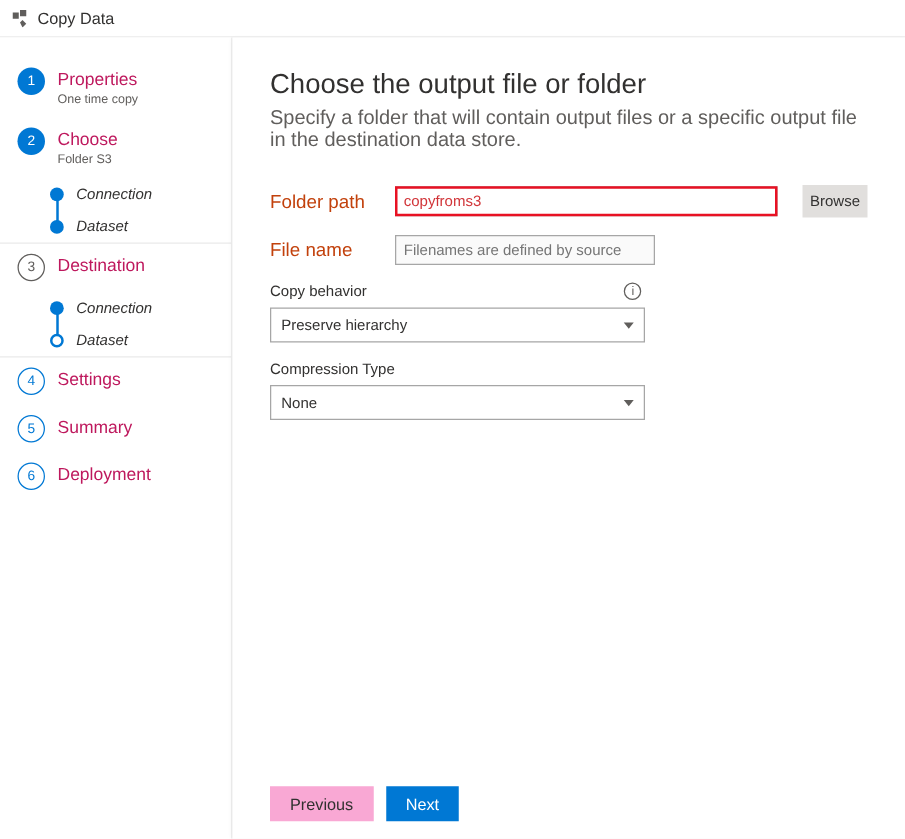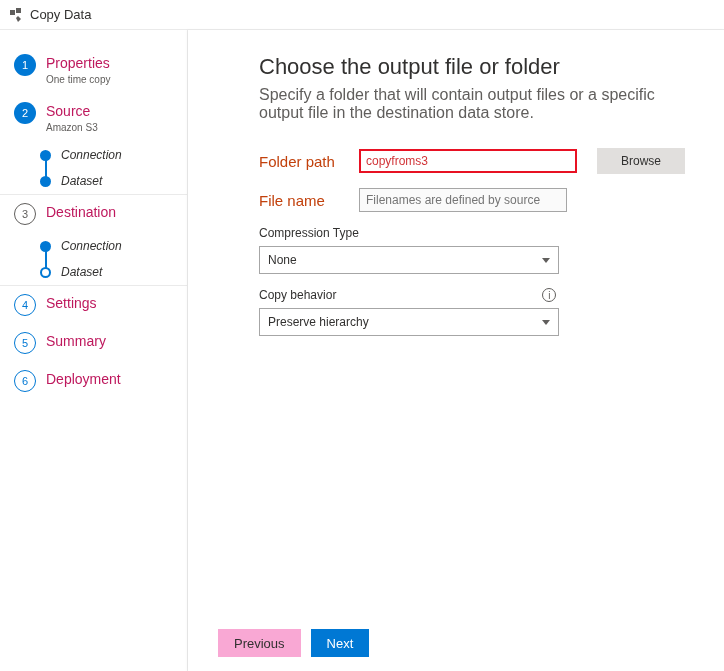--- a/index.html
+++ b/index.html
@@ -143,21 +143,21 @@
     display: flex;
     align-items: center;
     margin-bottom: 14px;
   }
   .form-label {
     width: 100px;
     font-size: 15px;
     color: #c2410c;
   }
   .text-input {
-    width: 218px;
+    width: 306px;
     height: 24px;
     border: 1px solid #a6a6a6;
     padding: 2px 6px;
     font-size: 12px;
     color: #d83b01;
   }
   .text-input.highlight {
     outline: 2px solid #e81123;
     outline-offset: -2px;
     color: #d13438;
@@ -165,21 +165,21 @@
   .text-input.disabled {
     background: #fafafa;
     color: #b91c1c;
     width: 208px;
   }
   .browse-btn {
     margin-left: 20px;
     background: #e1dfdd;
     border: none;
     height: 26px;
-    width: 88px;
+    width: 52px;
     font-size: 12px;
     color: #323130;
     cursor: pointer;
   }
   .select-group {
     margin-bottom: 14px;
   }
   .select-label {
     font-size: 12px;
     color: #323130;
@@ -232,21 +232,21 @@
   }
   .btn.secondary {
     background: #f9a8d4;
     color: #323130;
   }
   .btn.primary {
     background: #0078d4;
     color: #ffffff;
     padding-left: 16px;
   }
-  .main-body { flex: 1; margin-left: 41px; }
+  .main-body { flex: 1; }
 </style>
 </head>
 <body>
 
 <div class="header">
   <span class="header-icon">
     <svg width="14" height="14" viewBox="0 0 14 14">
         <rect x="0" y="2" width="5" height="5" fill="#605e5c"></rect>
         <rect x="6" y="0" width="5" height="5" fill="#605e5c"></rect>
         <path d="M6 10 L8 8 L11 11 L8 14 Z" fill="#605e5c"></path>
@@ -262,22 +262,22 @@
       <div class="circle filled">1</div>
       <div class="step-labels">
         <span class="step-title">Properties</span>
         <span class="step-sub">One time copy</span>
       </div>
     </div>
 
     <div class="step">
       <div class="circle filled">2</div>
       <div class="step-labels">
-        <span class="step-title">Source</span>
-        <span class="step-sub">Amazon S3</span>
+        <span class="step-title">Choose</span>
+        <span class="step-sub">Folder S3</span>
       </div>
     </div>
     <div class="substeps" style="position:relative;">
       <div class="substep-line"></div>
       <div class="substep">
         <div class="dot filled"></div>
         <span class="substep-label">Connection</span>
       </div>
       <div class="substep">
         <div class="dot filled"></div>
@@ -338,37 +338,37 @@
         <input class="text-input highlight" style="color: rgb(209, 52, 56);" value="copyfroms3">
         <button class="browse-btn">Browse</button>
       </div>
 
       <div class="form-row">
         <div class="form-label">File name</div>
         <input class="text-input disabled" disabled="" placeholder="Filenames are defined by source" style="">
       </div>
 
       <div class="select-group">
+        <div class="select-label">
+          <span>Copy behavior</span>
+          <span class="info-icon">i</span>
+        </div>
+        <div class="select-box">
+          <span>Preserve hierarchy</span>
+          <span class="caret-down"></span>
+        </div>
+      </div>
+
+      <div class="select-group">
         <div class="select-label">Compression Type</div>
         <div class="select-box">
           <span>None</span>
           <span class="caret-down"></span>
         </div>
       </div>
-
-      <div class="select-group">
-        <div class="select-label">
-          <span>Copy behavior</span>
-          <span class="info-icon">i</span>
-        </div>
-        <div class="select-box">
-          <span>Preserve hierarchy</span>
-          <span class="caret-down"></span>
-        </div>
-      </div>
     </div>
 
     <div class="footer">
       <button class="btn secondary">Previous</button>
       <button class="btn primary">Next</button>
     </div>
   </div>
 </div>
 
 </body></html>

